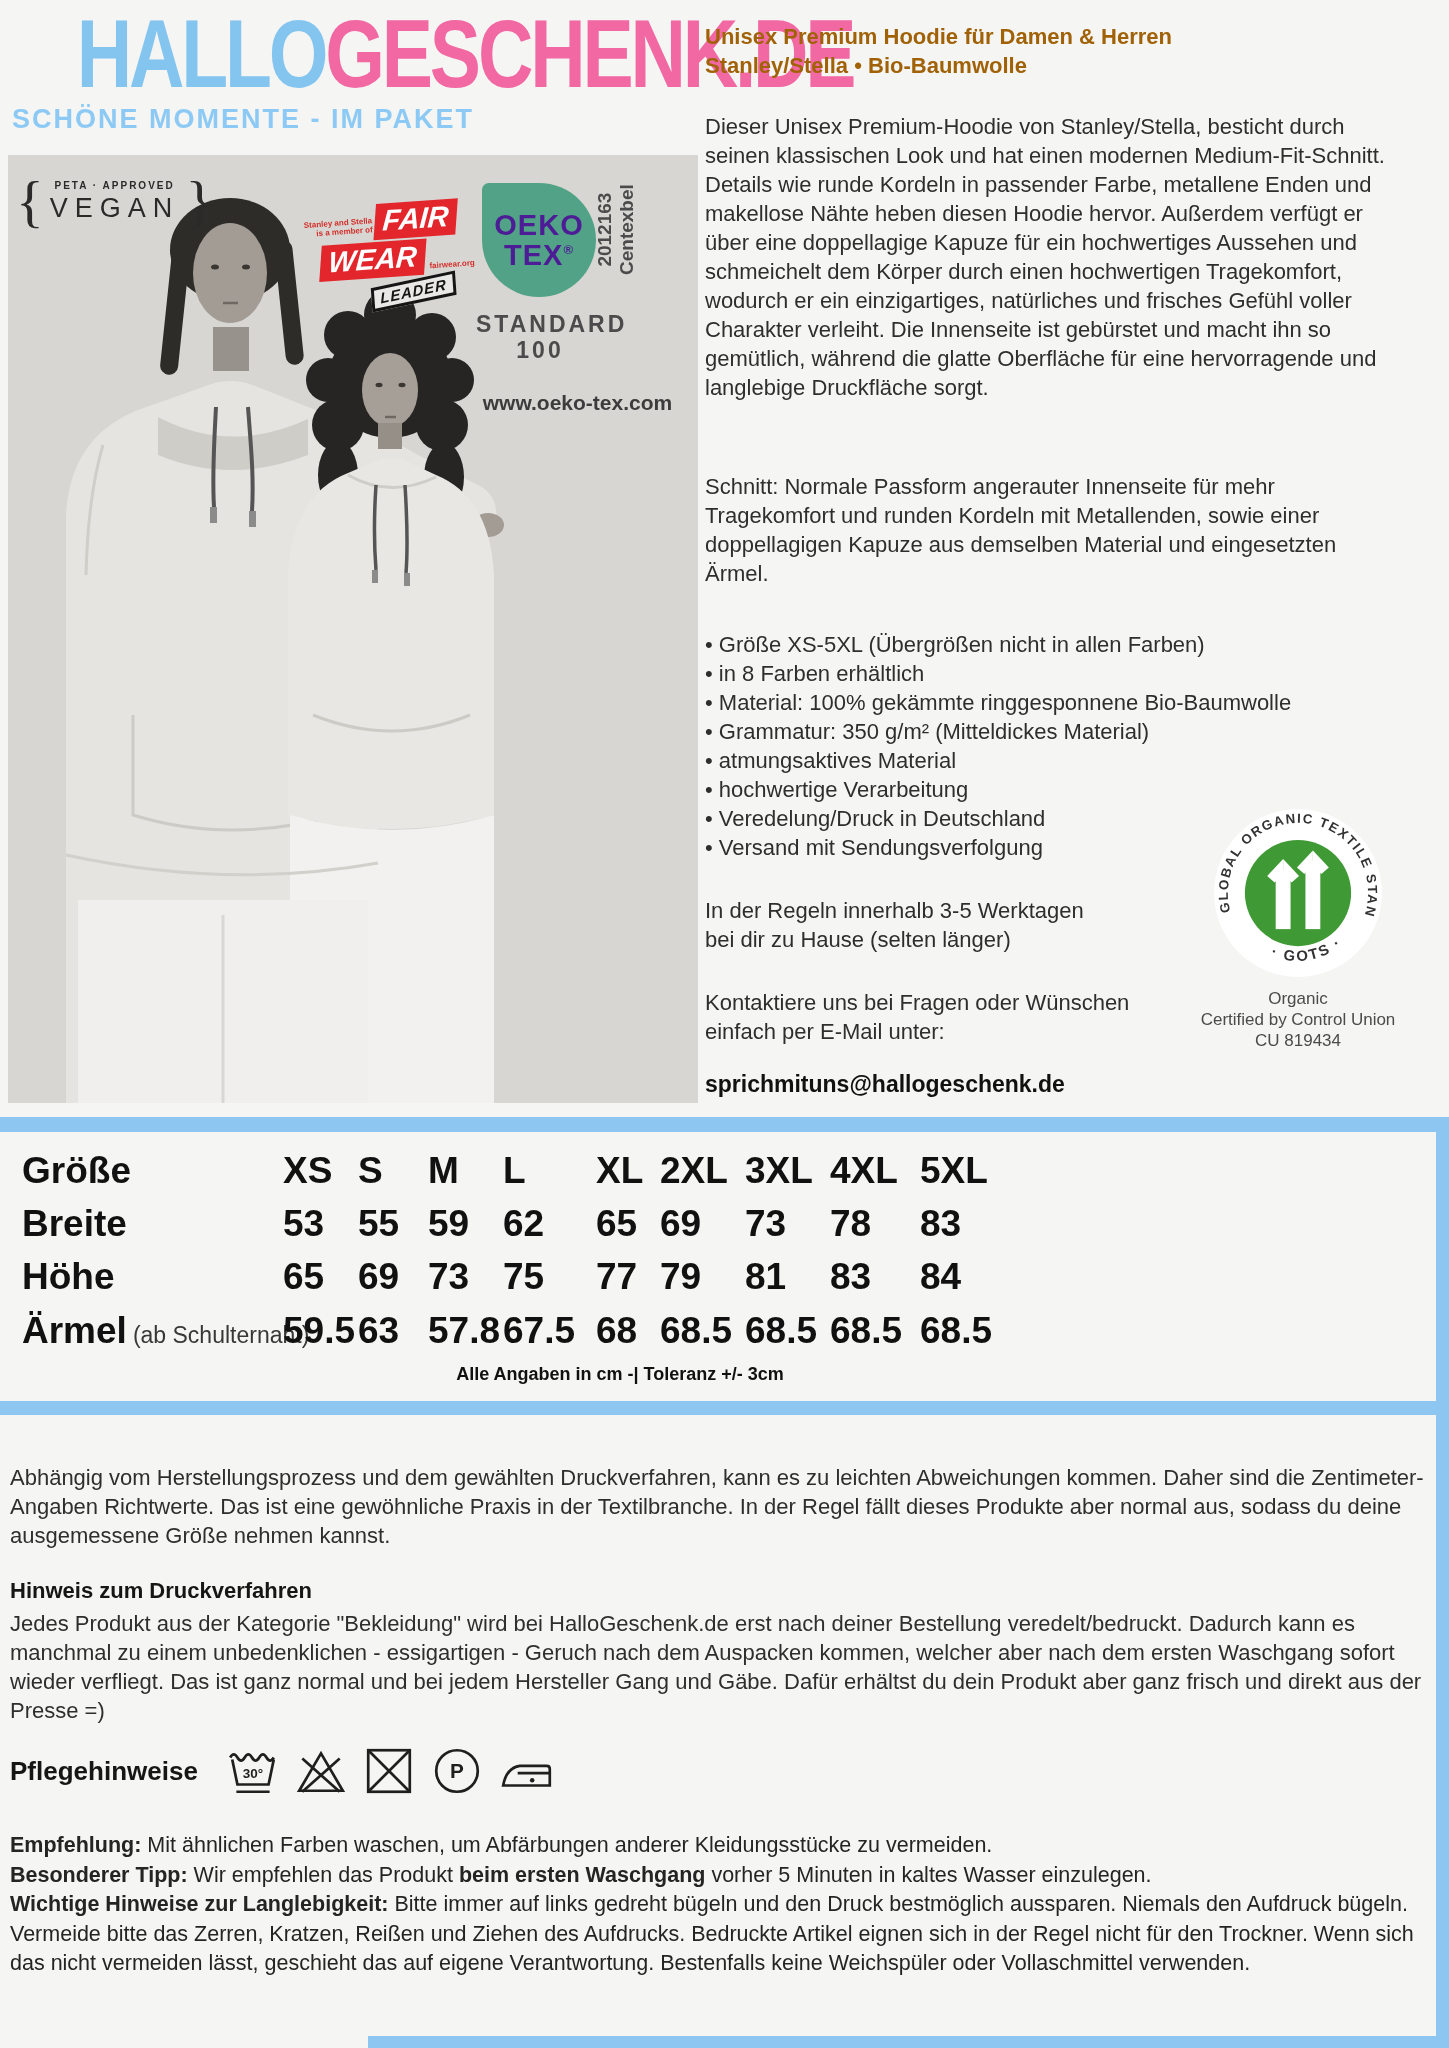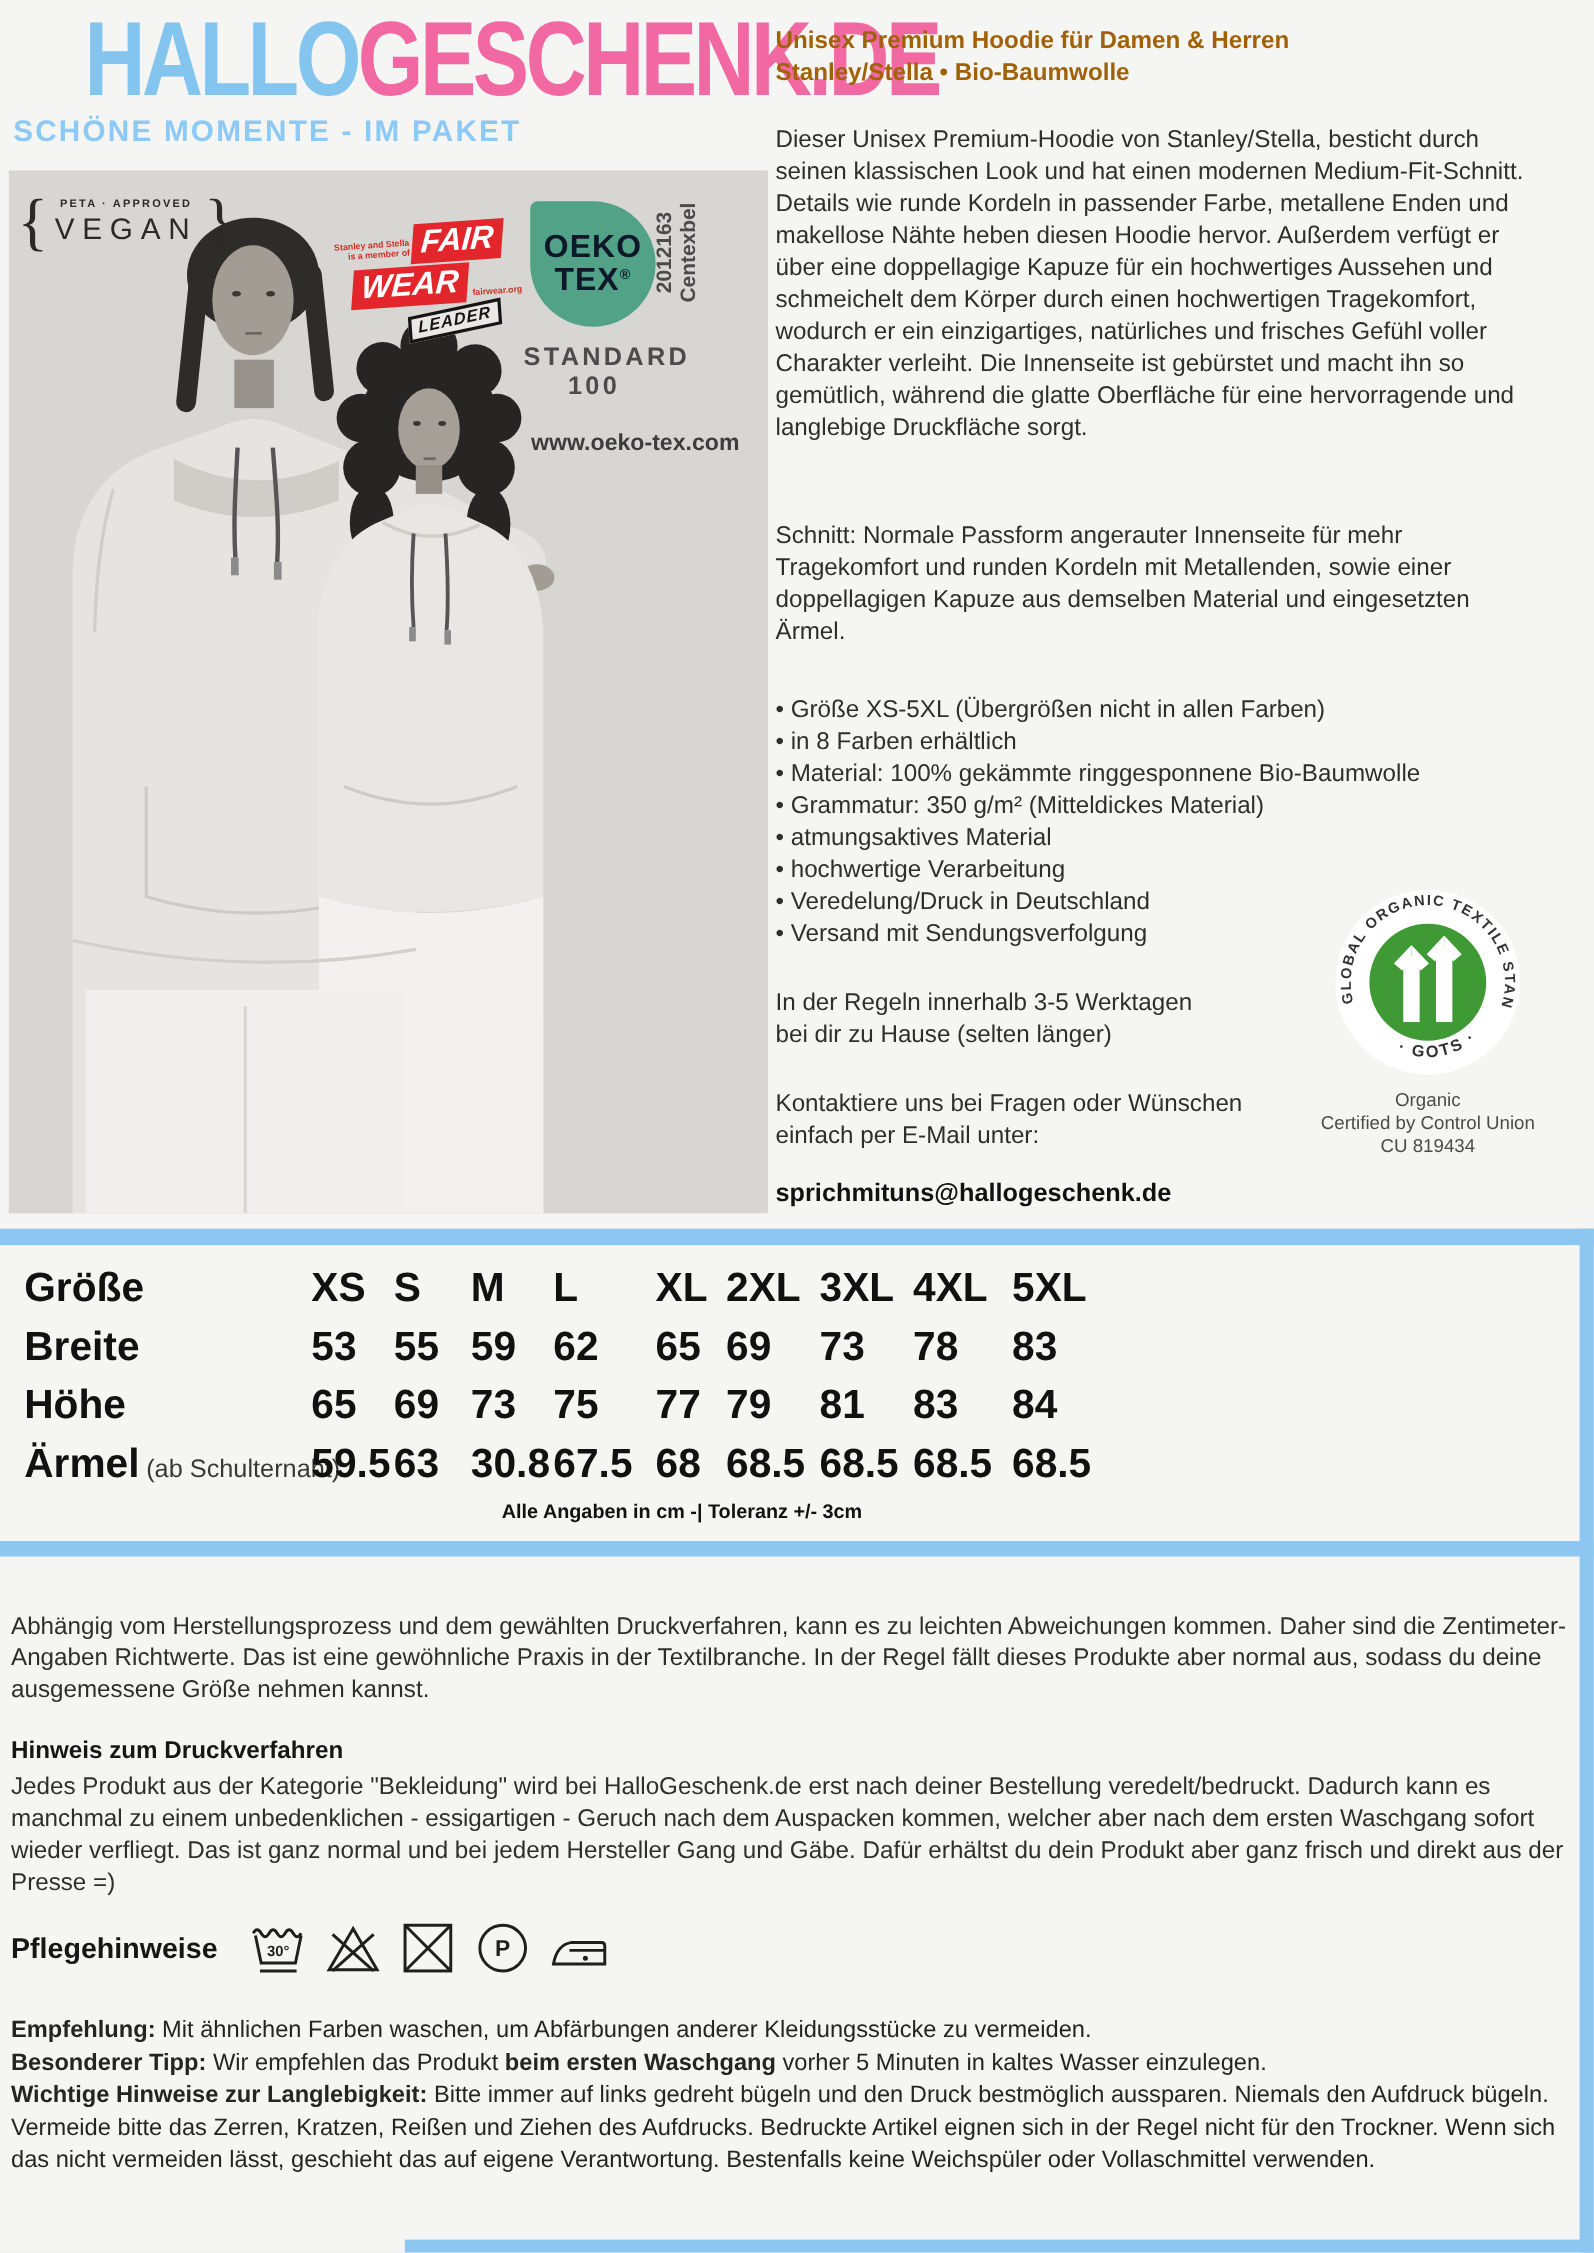--- a/index.html
+++ b/index.html
@@ -28,21 +28,21 @@
   .fw-box{background:#e2262b;color:#fff;font-style:italic;font-weight:900;font-size:29px;line-height:1;
           padding:3px 8px 4px 8px;transform:skewX(-8deg);}
   .fw-url{font-size:8px;font-weight:700;color:#d32f2a;margin-left:4px;margin-bottom:4px;}
   .fw-leader{display:inline-block;margin-top:4px;margin-left:62px;transform:rotate(-8deg) skewX(-8deg);
              border:3px solid #151515;background:#e9e8e6;color:#151515;font-weight:900;font-style:italic;
              font-size:15px;letter-spacing:1px;padding:0 6px 1px 6px;}
   
   .badge-oeko{position:absolute;left:468px;top:28px;width:215px;}
   .oeko-drop{width:114px;height:114px;background:#52a287;border-radius:6% 50% 50% 50%;
              display:flex;flex-direction:column;align-items:center;justify-content:center;
-             color:#0f172a;font-weight:800;font-size:29px;line-height:1.05;letter-spacing:1px;margin-left:6px;}
+             color:#4c1d95;font-weight:800;font-size:29px;line-height:1.05;letter-spacing:1px;margin-left:6px;}
   .oeko-reg{font-size:13px;vertical-align:super;}
   .oeko-standard{margin-top:14px;width:128px;text-align:center;font-size:23px;font-weight:800;
                  letter-spacing:3px;color:#4b4b4b;line-height:1.15;}
   .oeko-vert{position:absolute;left:118px;top:92px;transform:rotate(-90deg);transform-origin:left top;
              font-size:19px;font-weight:800;color:#4b4b4b;white-space:nowrap;line-height:1.15;text-align:center;}
   .oeko-url{position:absolute;left:-6px;top:208px;width:215px;text-align:center;
             font-size:21px;font-weight:800;color:#3c3c3c;}
   
   .right-col{position:absolute;left:705px;top:0;width:705px;font-size:22px;line-height:29px;color:#2e2e2e;}
   .right-col>div{position:absolute;left:0;width:700px;}
@@ -290,21 +290,21 @@
         <span class="cell" style="left: 596px;">77</span>
         <span class="cell" style="left: 660px;">79</span>
         <span class="cell" style="left: 745px;">81</span>
         <span class="cell" style="left: 830px;">83</span>
         <span class="cell" style="left: 920px;">84</span>
       </div>
       <div class="srow" style="top: 1310px;">
         <span class="cell rlabel">Ärmel<span class="rsuffix">(ab Schulternaht)</span></span>
         <span class="cell" style="left: 283px;">59.5</span>
         <span class="cell" style="left: 358px;">63</span>
-        <span class="cell" style="left: 428px;">30.8</span>
+        <span class="cell" style="left: 428px;">57.8</span>
         <span class="cell" style="left: 503px;">67.5</span>
         <span class="cell" style="left: 596px;">68</span>
         <span class="cell" style="left: 660px;">68.5</span>
         <span class="cell" style="left: 745px;">68.5</span>
         <span class="cell" style="left: 830px;">68.5</span>
         <span class="cell" style="left: 920px;">68.5</span>
       </div>
     </div>
   <div class="t-foot">Alle Angaben in cm -| Toleranz +/- 3cm</div>
 

